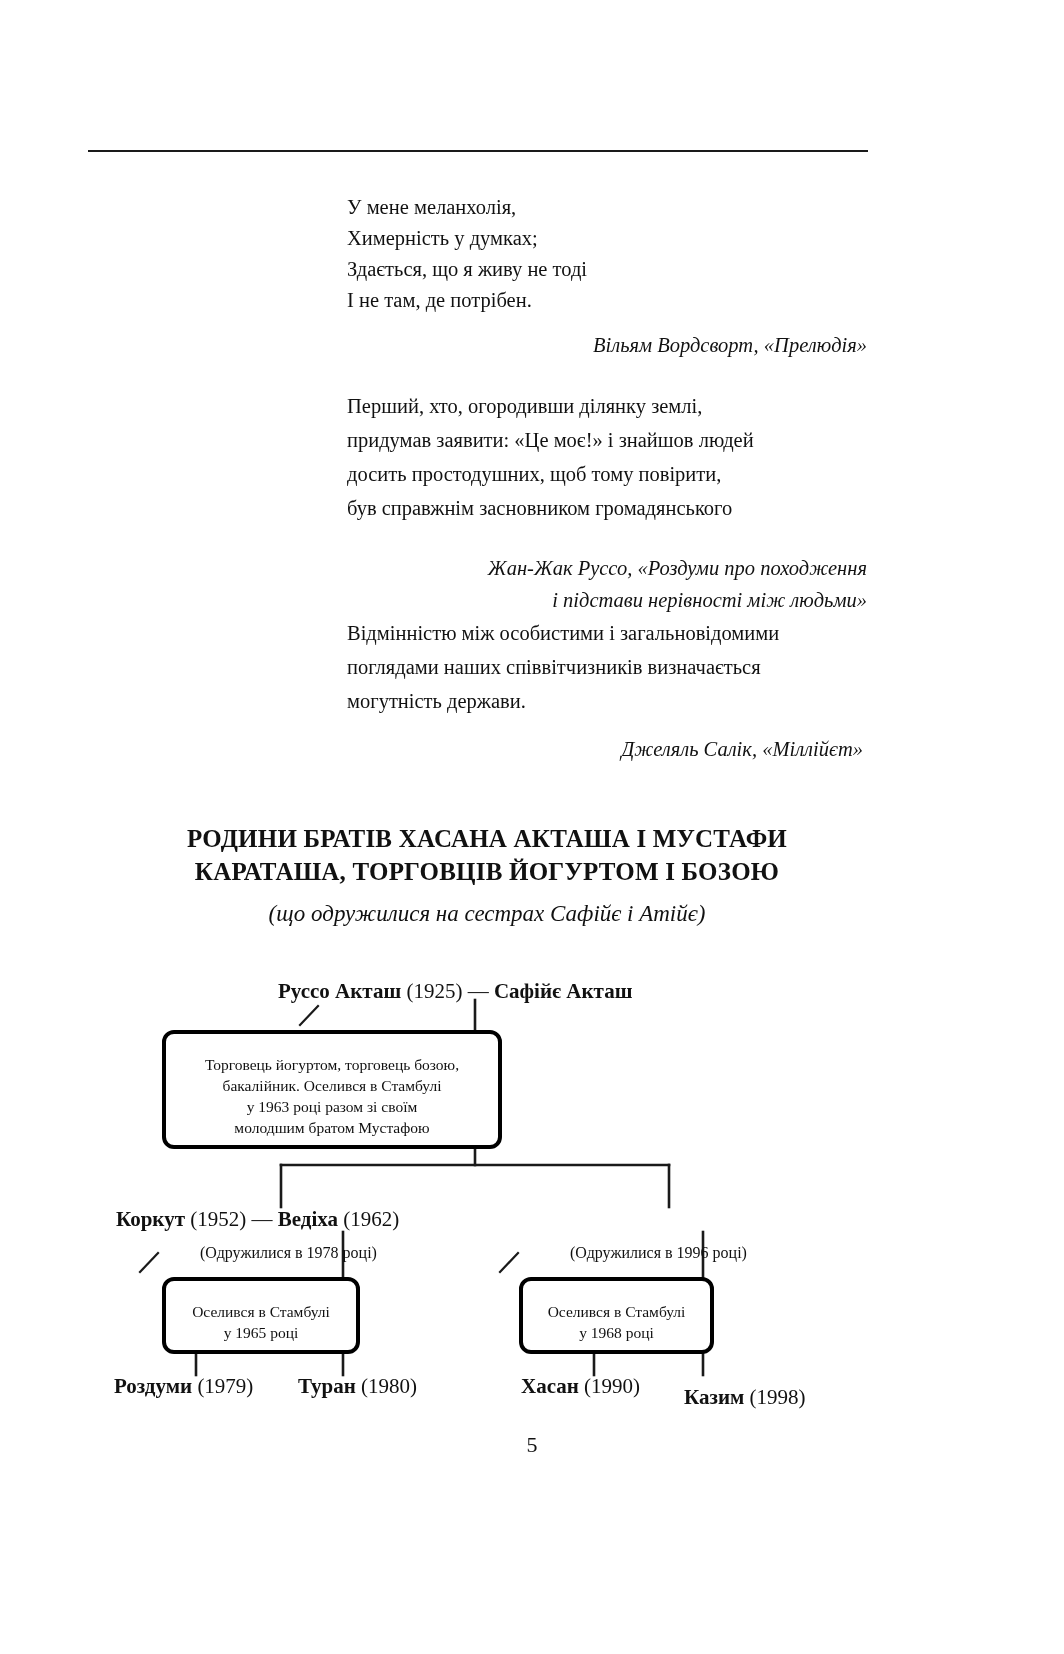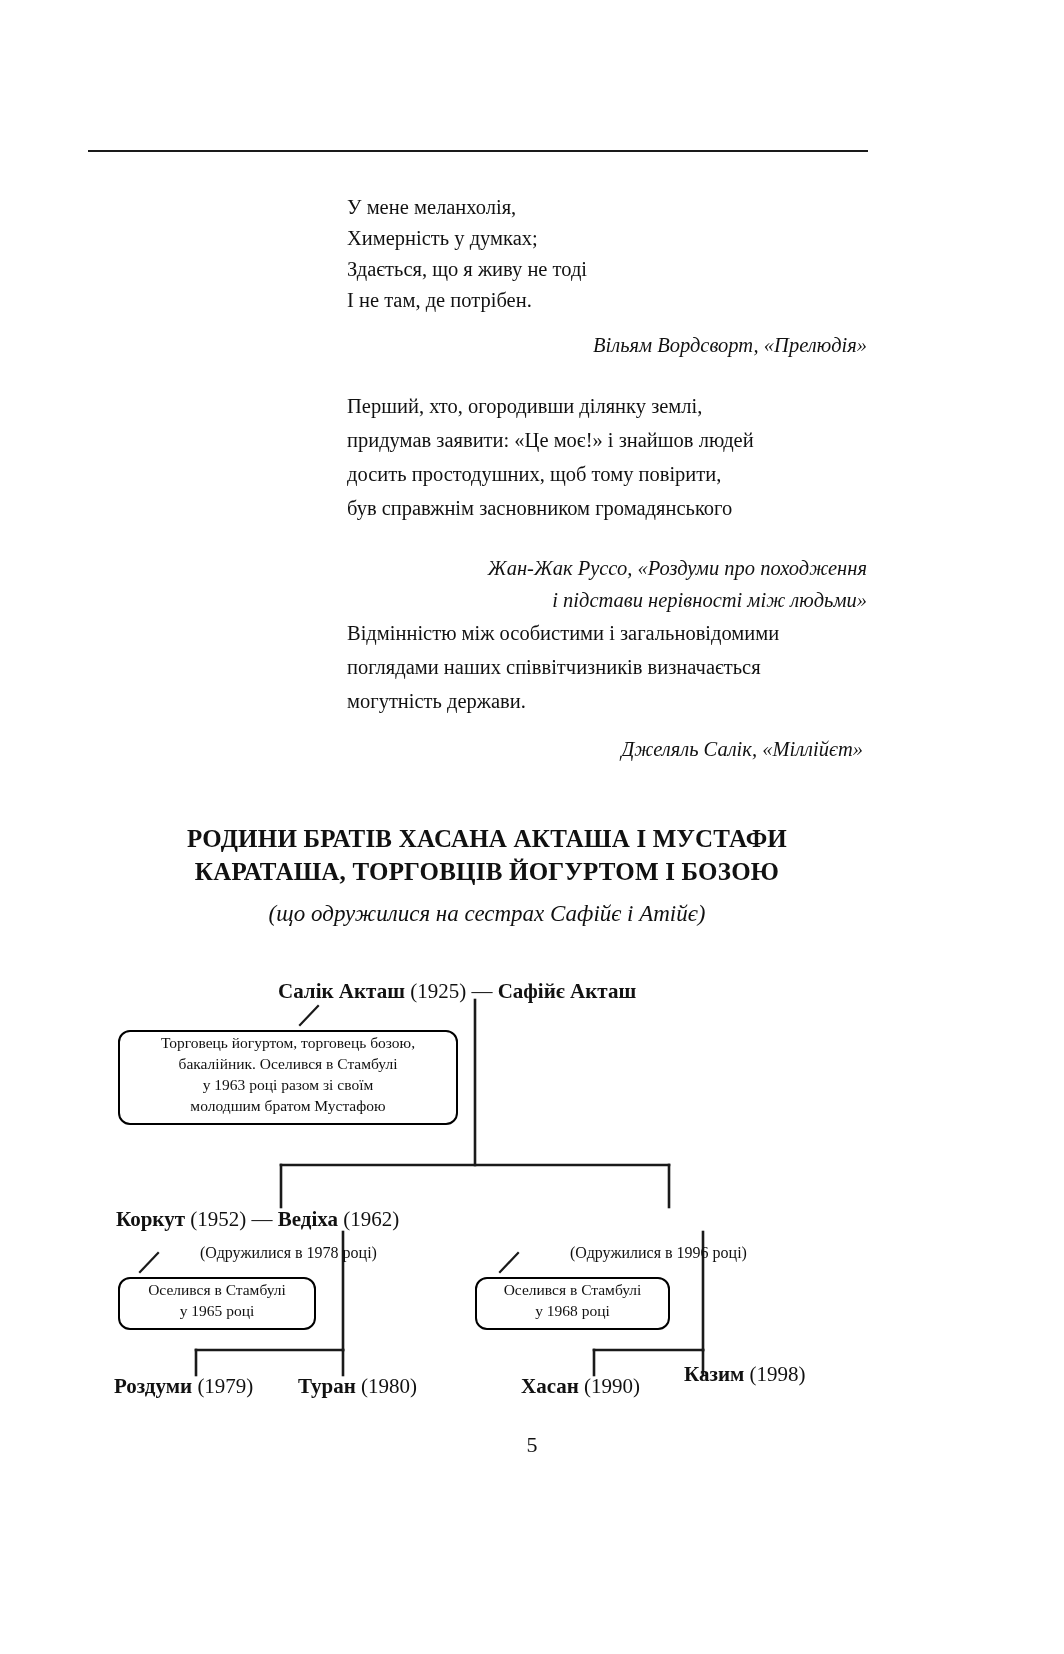--- a/index.html
+++ b/index.html
@@ -109,28 +109,29 @@
     position: absolute;
     font-size: 21px;
     line-height: 26px;
     white-space: nowrap;
   }
   .node .nm { font-weight: bold; }
   .node .yr { font-weight: normal; }
 
   .note-box {
     position: absolute;
-    border: 2px solid #000000;
+    border: 4px solid #000000;
     border-radius: 12px;
     box-sizing: border-box;
     text-align: center;
     font-size: 15.5px;
     line-height: 21px;
-    padding: 0 8px 7px 8px;
+    padding: 20px 8px 7px 8px;
     background: #ffffff;
+    margin-left: 44px;
   }
   .married-note {
     position: absolute;
     font-size: 16px;
     line-height: 20px;
     white-space: nowrap;
   }
 
   
   .folio {
@@ -206,21 +207,21 @@
         <line x1="343" y1="390" x2="343" y2="415"></line>
 
         <line x1="703" y1="272" x2="703" y2="390"></line>
         <line x1="594" y1="390" x2="703" y2="390"></line>
         <line x1="594" y1="390" x2="594" y2="415"></line>
         <line x1="703" y1="390" x2="703" y2="415"></line>
       </g>
     </svg>
 
     <div class="node" style="left:278px; top:18px;">
-      <span class="nm">Салік Акташ</span> 
+      <span class="nm">Руссо Акташ</span> 
       <span class="yr">(1925)</span> 
       <span class="yr">—</span> 
       <span class="nm">Сафійє Акташ</span>
     </div>
 
     <div class="note-box" style="left:118px; top:70px; width:340px;">
       <div>Торговець йогуртом, торговець бозою,</div>
       <div>бакалійник. Оселився в Стамбулі</div>
       <div>у 1963 році разом зі своїм</div>
       <div>молодшим братом Мустафою</div>
@@ -250,21 +251,21 @@
       <span class="yr">(1979)</span>
     </div>
     <div class="node" style="left:298px; top:413px;">
       <span class="nm">Туран</span> 
       <span class="yr">(1980)</span>
     </div>
     <div class="node" style="left:521px; top:413px;">
       <span class="nm">Хасан</span> 
       <span class="yr">(1990)</span>
     </div>
-    <div class="node" style="left:684px; top:401px;">
+    <div class="node" style="left:684px; top:424px;">
       <span class="nm">Казим</span> 
       <span class="yr">(1998)</span>
     </div>
 
   </div>
 
   <div class="folio">5</div>
 
 </div>
 

